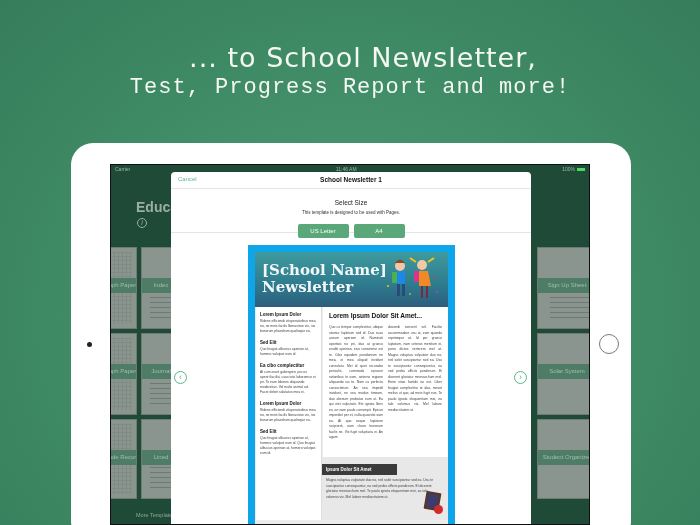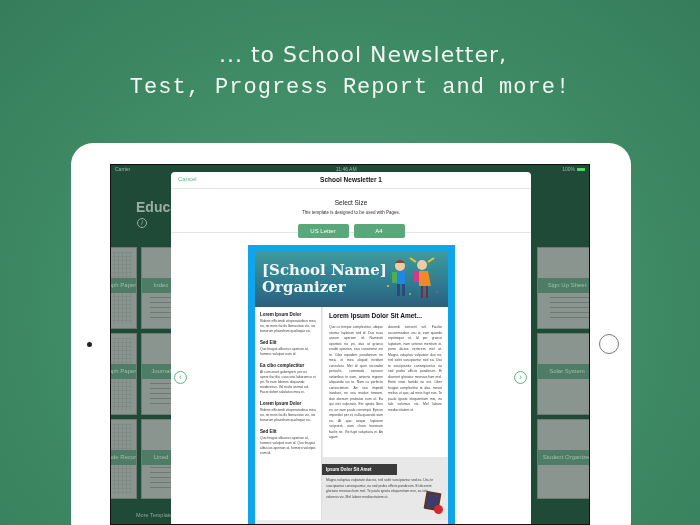--- a/index.html
+++ b/index.html
@@ -6,21 +6,21 @@
   html, body { width: 700px; height: 525px; overflow: hidden; }
   body {
     position: relative;
     background: radial-gradient(ellipse at 50% 60%, #4f9d78 0%, #3f8c66 55%, #367d5b 100%);
     font-family: "Liberation Sans", sans-serif;
   }
   .headline {
     position: absolute; left: 0; right: 0; text-align: center; color: #f4f7f2;
     font-family: "DejaVu Sans", sans-serif; letter-spacing: 1px;
   }
-  .headline.l1 { top: 42px; font-size: 22px; padding-left: 26px; }
+  .headline.l1 { top: 42px; font-size: 27px; padding-left: 26px; }
   .headline.l2 { top: 75px; font-size: 22px; font-family: Liberation Mono, monospace; }
 
   
   .ipad {
     position: absolute; left: 71px; top: 143px; width: 560px; height: 400px;
     background: #ffffff; border-radius: 22px;
   }
   .home-btn {
     position: absolute; left: 599px; top: 334px; width: 20px; height: 20px;
     border: 1px solid #7a7a7a; border-radius: 50%; background: #fff;
@@ -210,21 +210,21 @@
       <div class="size-btn">A4</div>
     </div>
 
     <div class="nav-arrow" style="left:3px;top:199px">‹</div>
     <div class="nav-arrow" style="left:343px;top:199px">›</div>
 
     <div class="preview">
       <div class="nl-header">
         <div class="nl-title">
           <div>[School Name]</div>
-          <div>Organizer</div>
+          <div>Newsletter</div>
         </div>
         <svg class="kids" viewBox="0 0 60 48">
           <circle cx="18" cy="10" r="5" fill="#f1c9a5"></circle>
           <path d="M13 7 q5 -7 10 0" fill="#8a4b2a"></path>
           <rect x="10" y="16" width="8" height="11" rx="1" fill="#4caf50"></rect>
           <rect x="15" y="15" width="8" height="13" fill="#1e88e5"></rect>
           <rect x="15" y="28" width="3" height="12" fill="#2a4a7a"></rect>
           <rect x="20" y="28" width="3" height="12" fill="#2a4a7a"></rect>
           <circle cx="40" cy="9" r="5" fill="#f1c9a5"></circle>
           <path d="M34 6 l-6 -4 M46 6 l6 -4" stroke="#f5c518" stroke-width="2"></path>

